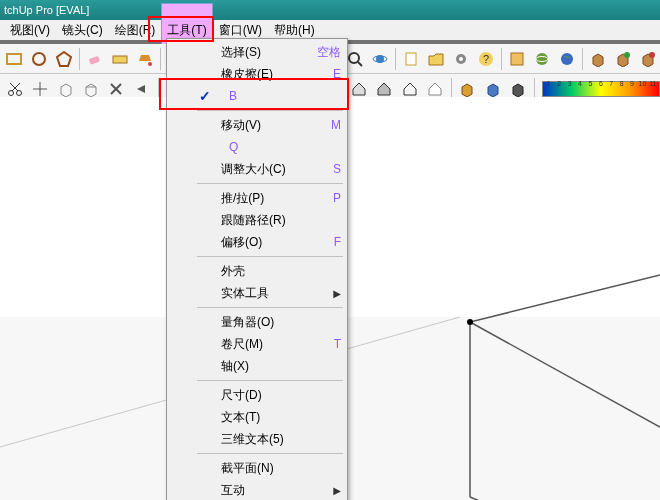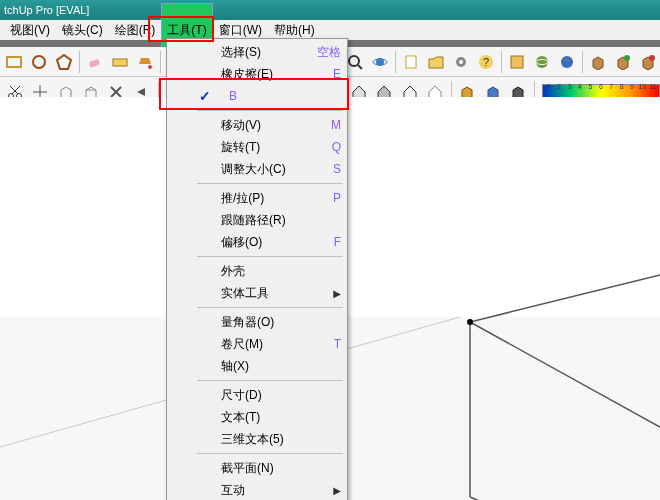--- a/index.html
+++ b/index.html
@@ -19,31 +19,31 @@
     background: linear-gradient(to bottom, #2a9a9a, #1a7f7f);
     color: #fff;
     display: flex;
     align-items: center;
     padding-left: 4px;
     font-size: 11px;
   }
   .menubar {
     height: 20px;
     background: #f0f0f0;
-    border-bottom: 7px solid #737373;
+    border-bottom: 4px solid #737373;
     display: flex;
     align-items: center;
     padding-left: 4px;
   }
   .menubar .mitem {
     padding: 2px 6px;
     cursor: default;
   }
   .menubar .mitem.active {
-    background: #22c55e;
+    background: #f0abfc;
     border: 1px solid #7da2ce;
     padding: 18px 5px;
     text-align: center;
   }
   .highlight-box {
     position: absolute;
     border: 2px solid #ff0000;
     pointer-events: none;
     z-index: 100;
   }
@@ -405,21 +405,20 @@
   <div class="row">
     <span class="check">✓</span>
       <span class="shortcut">B</span>
   </div>
   <hr>
   <div class="row">
     <span class="label">移动(V)</span>
       <span class="shortcut">M</span>
   </div>
   <div class="row">
-    <span class="label">旋转(T)</span>
       <span class="shortcut">Q</span>
   </div>
   <div class="row">
     <span class="label">调整大小(C)</span>
       <span class="shortcut">S</span>
   </div>
   <hr>
   <div class="row">
     <span class="label">推/拉(P)</span>
       <span class="shortcut">P</span>

